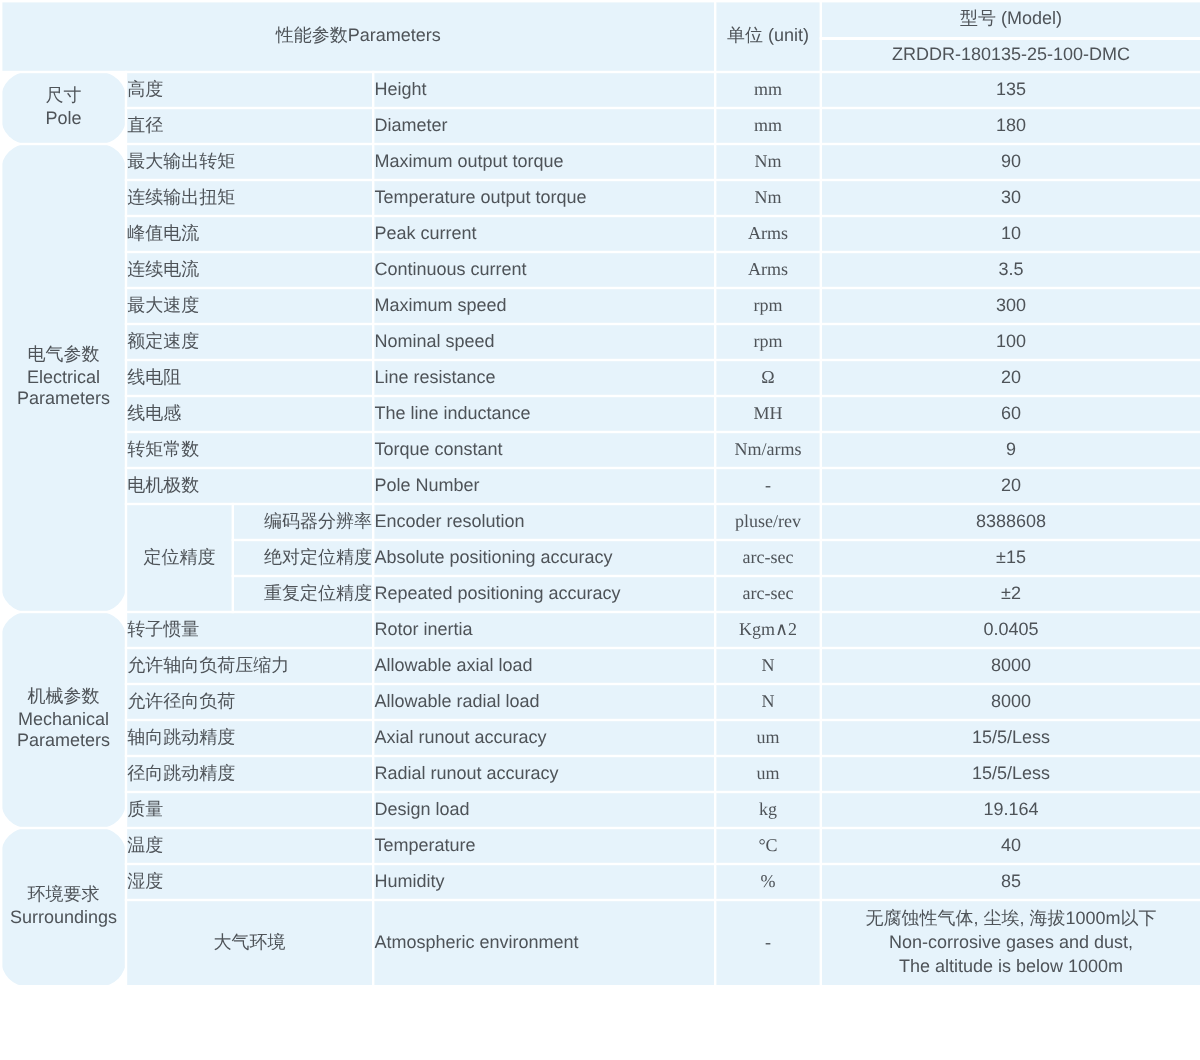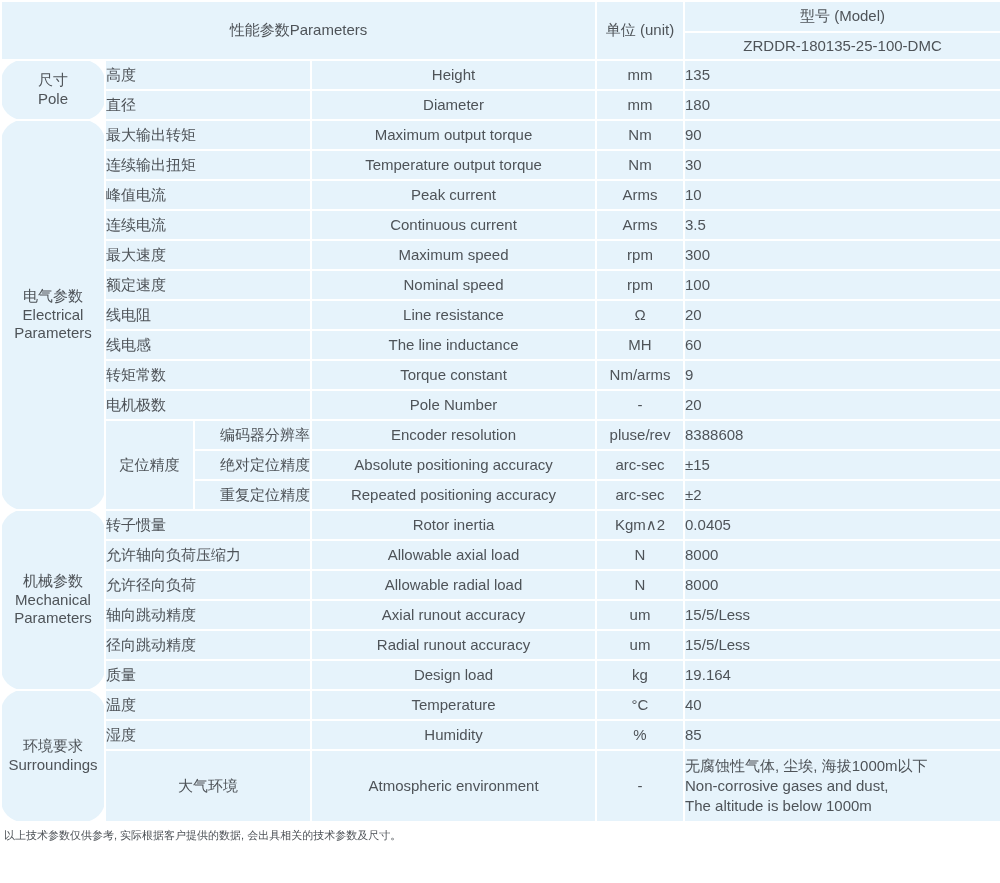--- a/index.html
+++ b/index.html
@@ -60,26 +60,26 @@
   td.subcat{
     text-align:center;
     font-size:15.5px;
   }
   td.subzh{
     text-align:right;
     padding-left:3px;
     font-size:15.5px;
   }
   td.en{
-    text-align:center;
+    text-align:left;
     padding-left:4px;
   }
-  td.unit{text-align:center;}
+  td.unit{text-align:center;font-family:Liberation Serif, serif;}
   td.val{
-    text-align:left;
+    text-align:center;
     background:#e3edf9;
   }
   td.val .vline{display:block;line-height:1.35;}
 
   .footer{
     padding:5px 0 0 4px;
   }
   .footer .f-zh{
     font-size:11px;
     color:#4c5156;
@@ -279,14 +279,13 @@
     <td class="val">
       <span class="vline">无腐蚀性气体, 尘埃, 海拔1000m以下</span>
       <span class="vline">Non-corrosive gases and dust,</span>
       <span class="vline">The altitude is below 1000m</span>
     </td>
   </tr>
 </tbody>
   </table>
 
 <div class="footer">
-  <div class="f-zh">以上技术参数仅供参考, 实际根据客户提供的数据, 会出具相关的技术参数及尺寸。</div>
 </div>
 
 </body></html>

